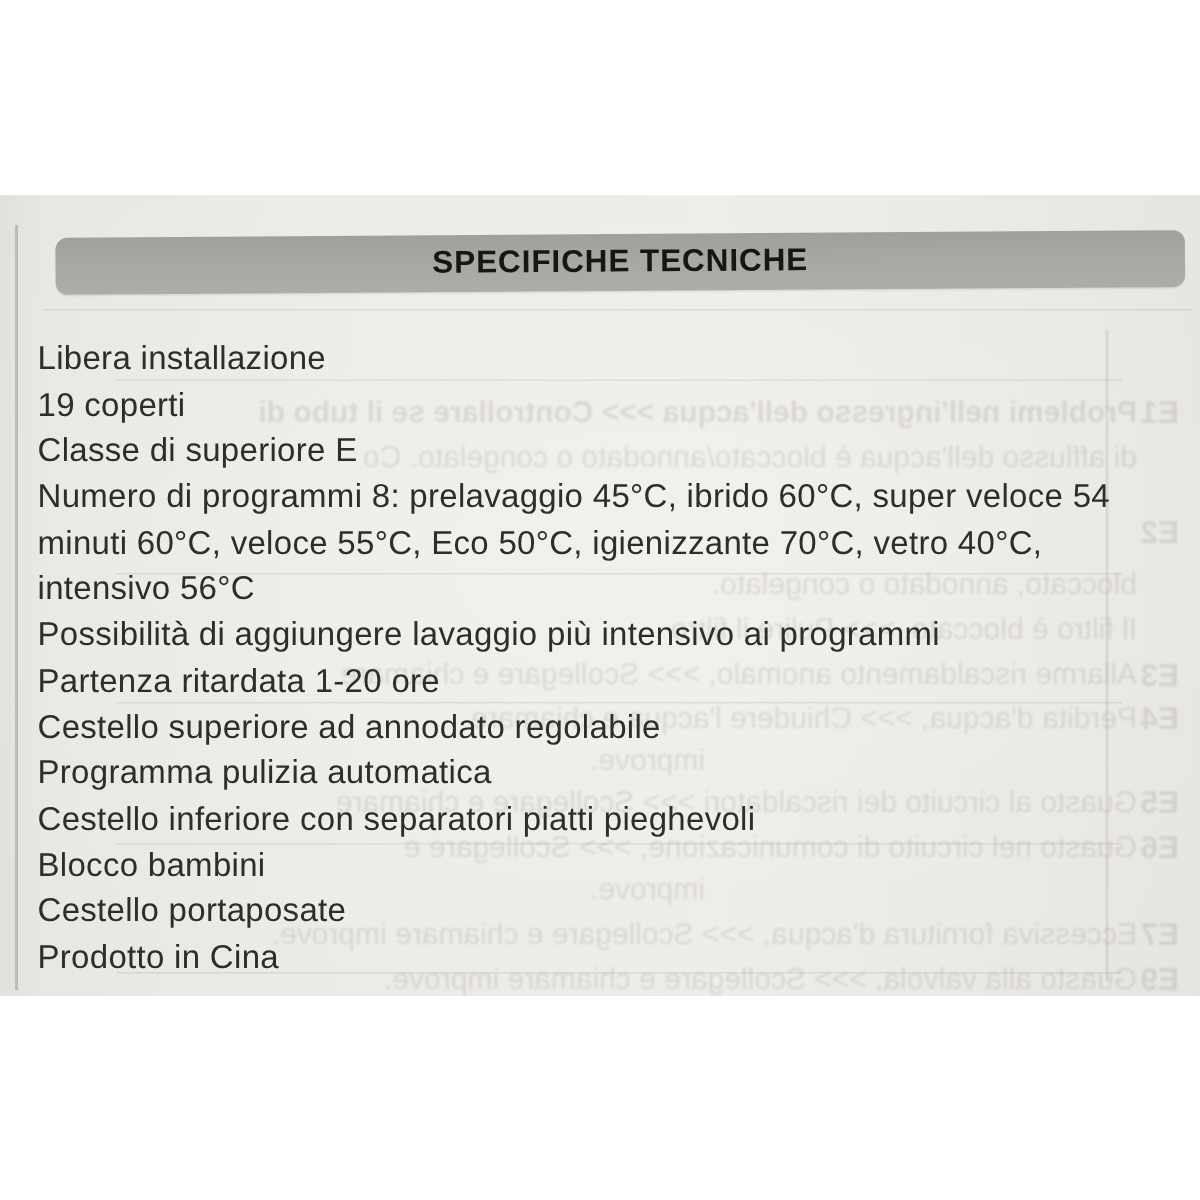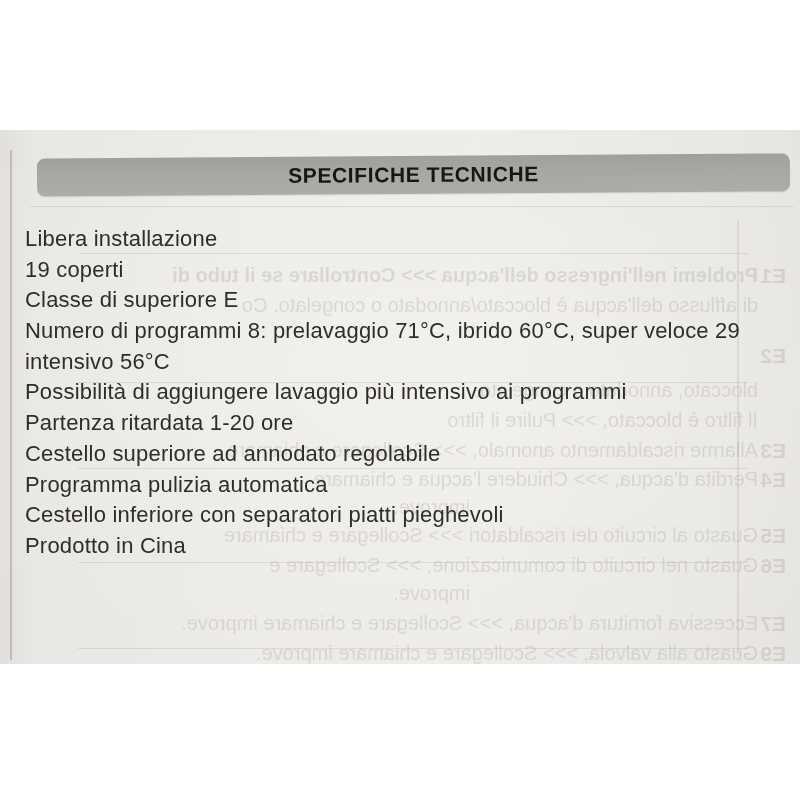--- a/index.html
+++ b/index.html
@@ -153,24 +153,27 @@
     <div class="hline h6"></div>
 
     <div class="header-bar">
       <span class="header-title">SPECIFICHE TECNICHE</span>
     </div>
 
     <div class="specs">
         <div class="spec-line">Libera installazione</div>
         <div class="spec-line">19 coperti</div>
         <div class="spec-line">Classe di superiore E</div>
-        <div class="spec-line">Numero di programmi 8: prelavaggio 71°C, ibrido 60°C, super veloce 29</div>
+        <div class="spec-line">Numero di programmi 8: prelavaggio 45°C, ibrido 60°C, super veloce 54</div>
+        <div class="spec-line">minuti 60°C, veloce 55°C, Eco 50°C, igienizzante 70°C, vetro 40°C,</div>
         <div class="spec-line">intensivo 56°C</div>
         <div class="spec-line">Possibilità di aggiungere lavaggio più intensivo ai programmi</div>
         <div class="spec-line">Partenza ritardata 1-20 ore</div>
         <div class="spec-line">Cestello superiore ad annodato regolabile</div>
         <div class="spec-line">Programma pulizia automatica</div>
         <div class="spec-line">Cestello inferiore con separatori piatti pieghevoli</div>
+        <div class="spec-line">Blocco bambini</div>
+        <div class="spec-line">Cestello portaposate</div>
         <div class="spec-line">Prodotto in Cina</div>
       </div>
 
   </div>
 </div>
 
 </body></html>

